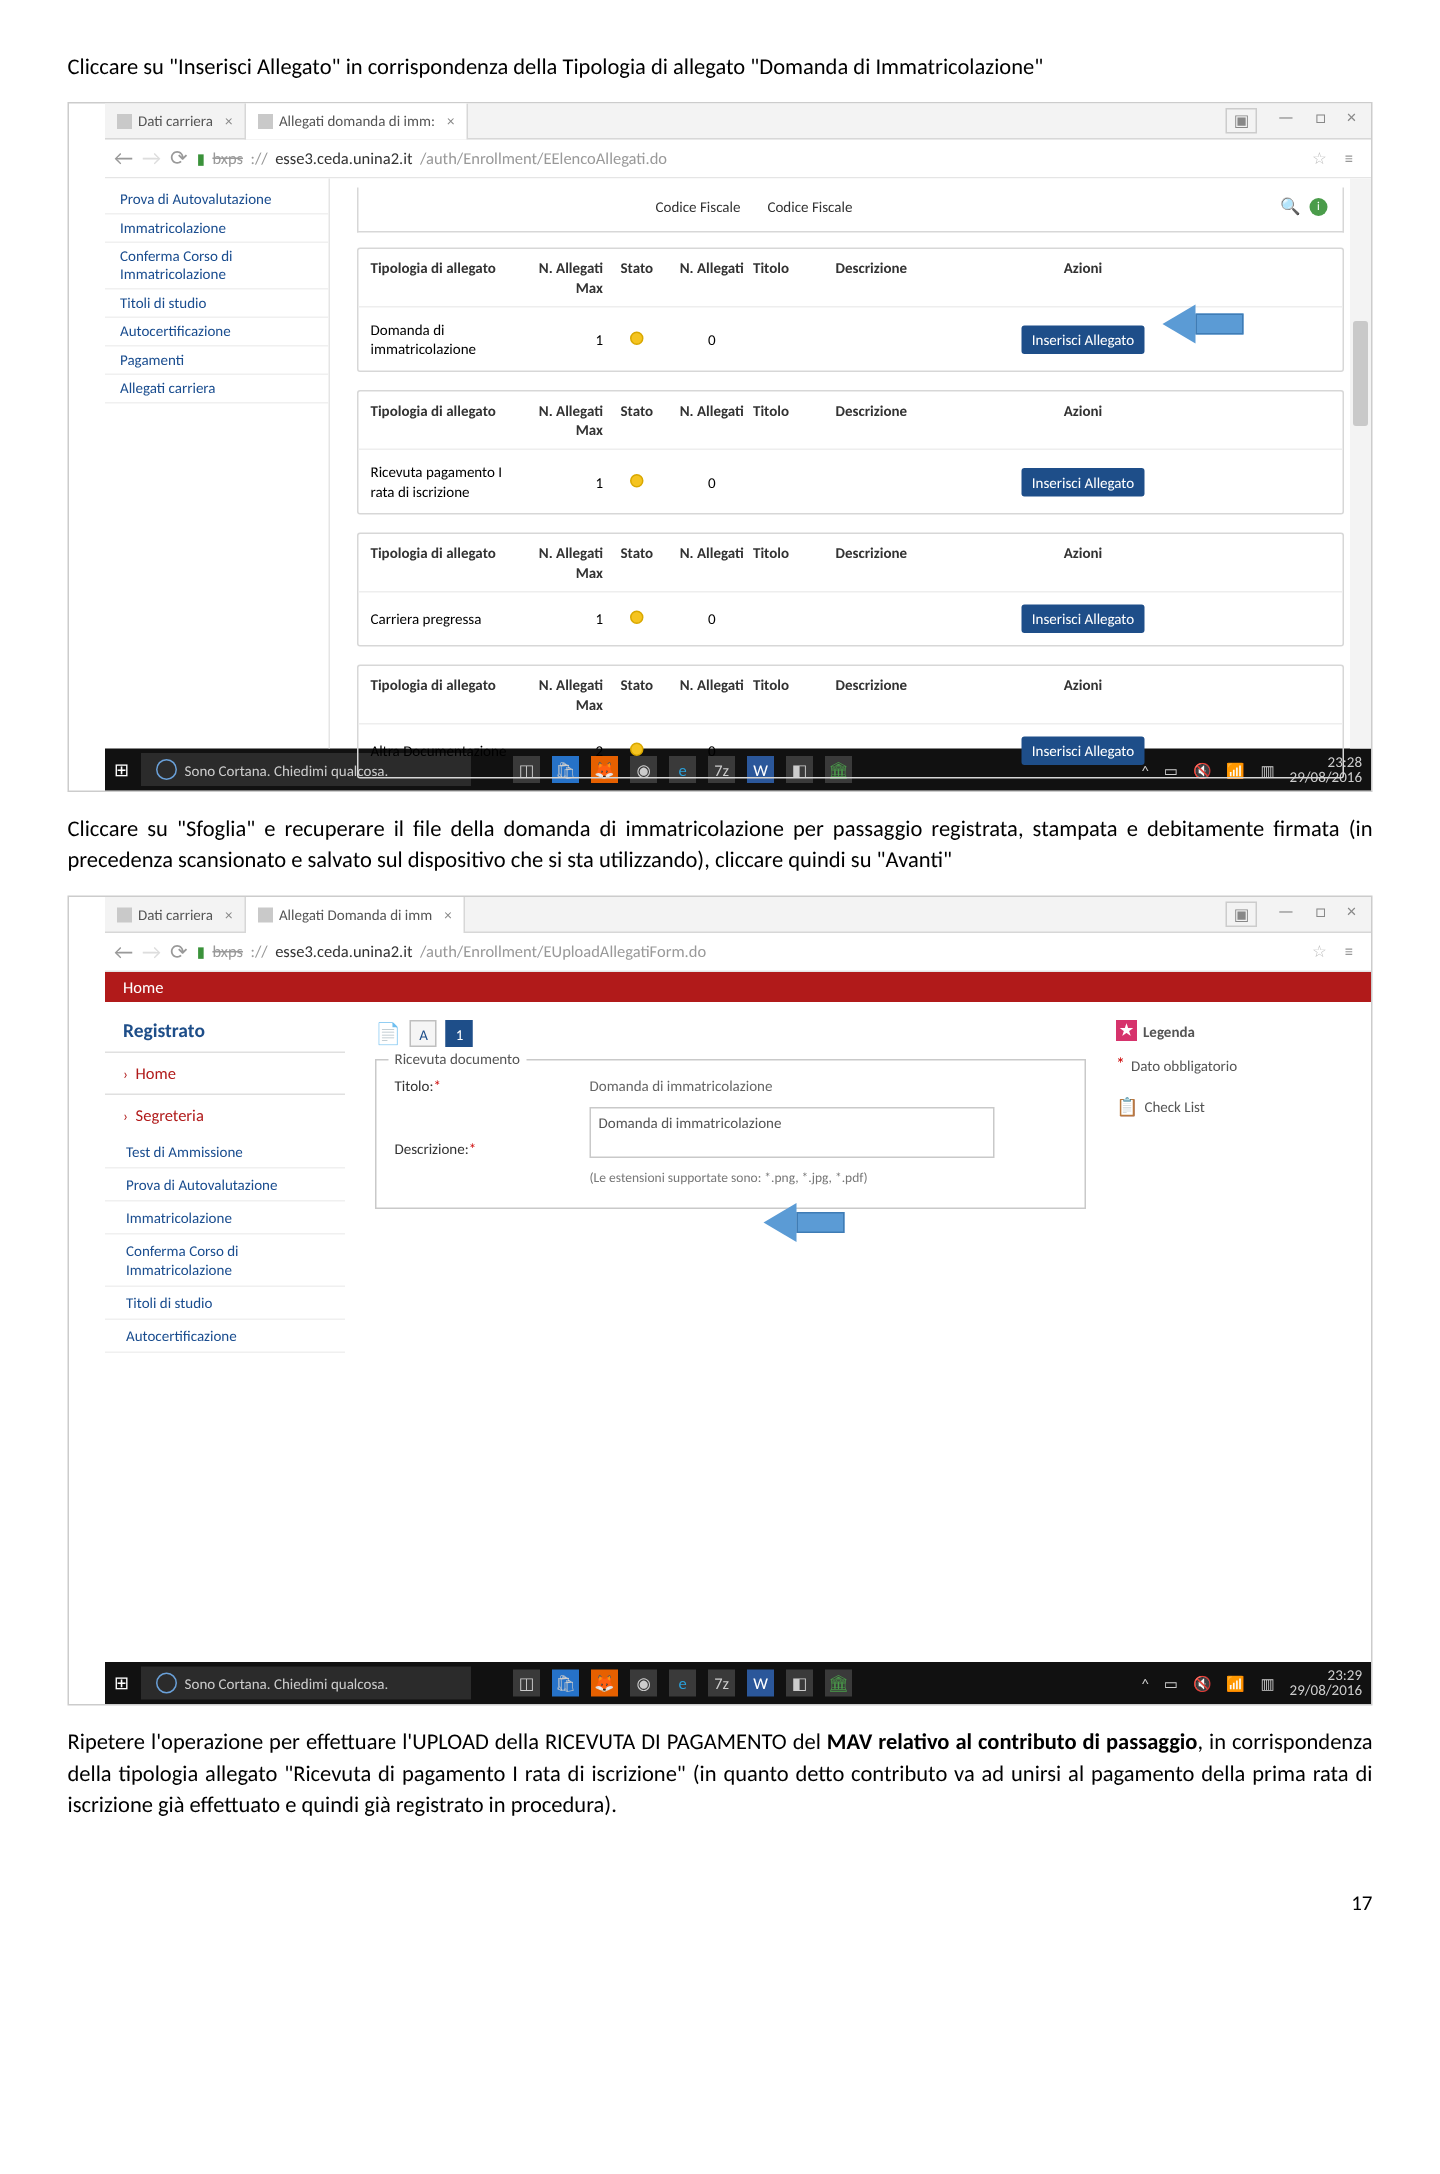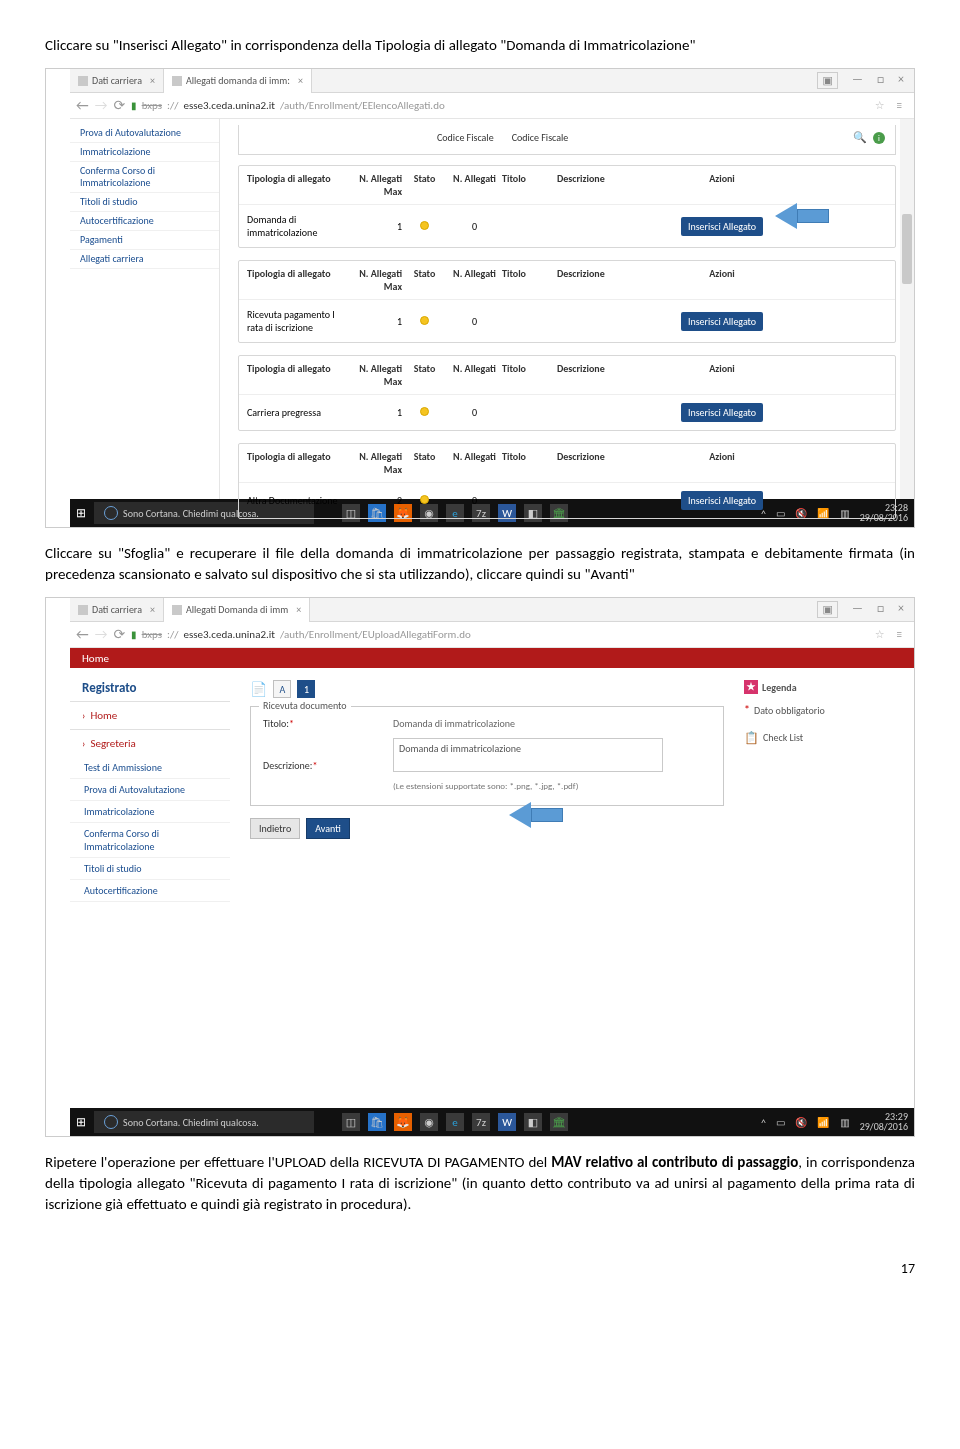--- a/index.html
+++ b/index.html
@@ -382,24 +382,20 @@
               <div class="lab"><span>Descrizione:</span><span class="star">*</span></div>
               <div class="textarea-sim">Domanda di immatricolazione</div>
             </div>
             <div class="hint">(Le estensioni supportate sono: *.png, *.jpg, *.pdf)</div>
             <div class="arrow2" style="top:95px; left:258px;">
                 <div class="head"></div>
                 <div class="shaft"></div>
               </div>
           </div>
 
-          <div class="btns2">
-            <span class="btn-gray">Indietro</span>
-            <span class="btn-blue">Avanti</span>
-          </div>
         </div>
 
         <div class="rightcol">
           <div class="leg-box">
             <div class="leg-h">
                 <span class="pink">★</span>
                 <span>Legenda</span>
               </div>
           </div>
           <div class="leg-item">

